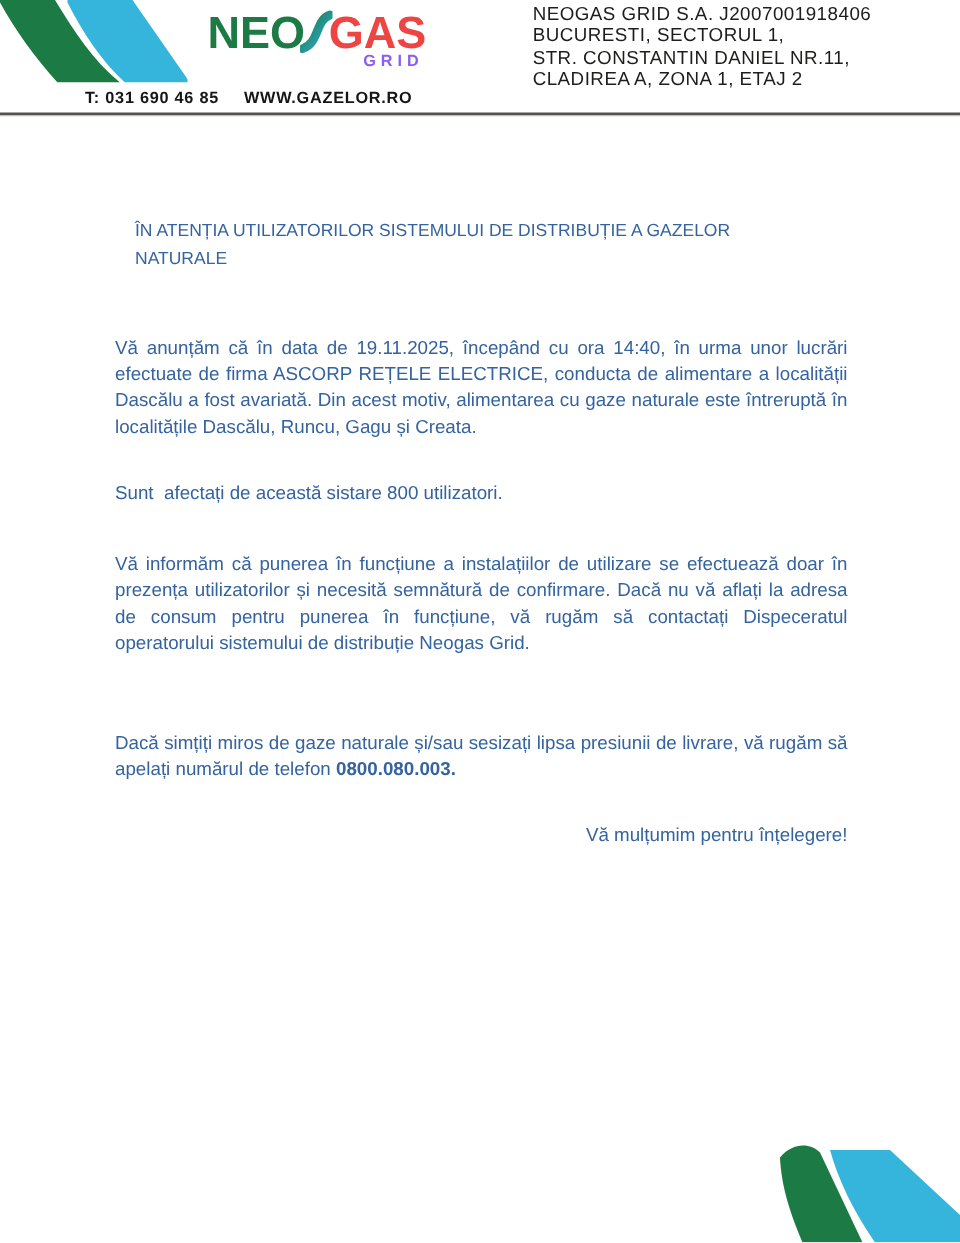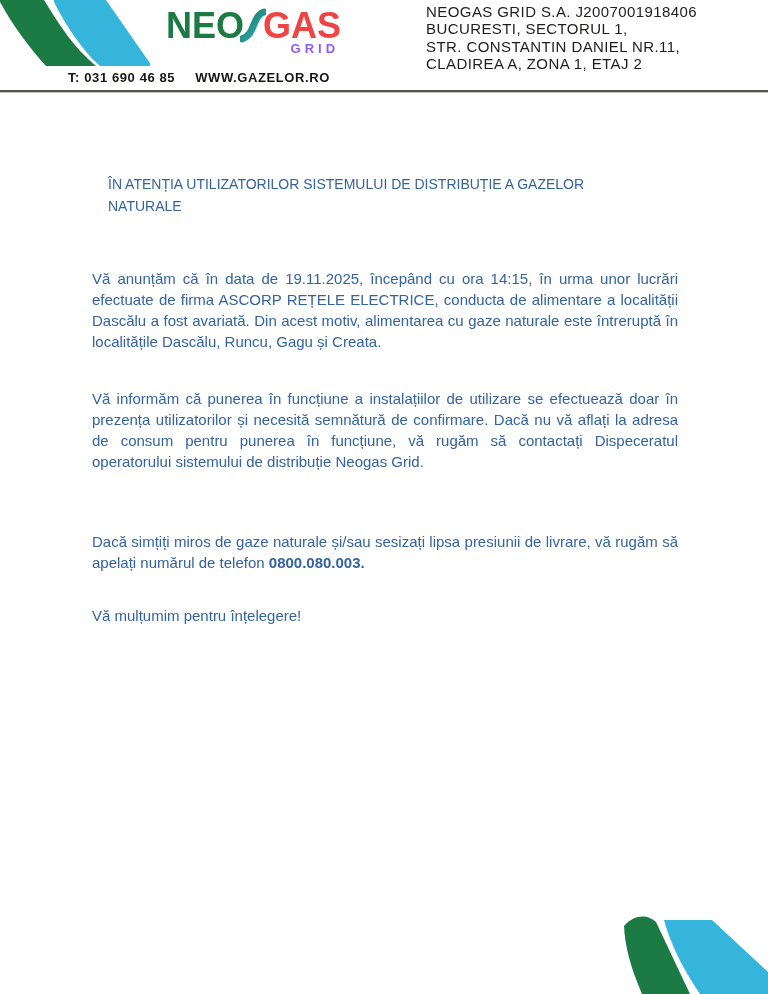--- a/index.html
+++ b/index.html
@@ -69,21 +69,21 @@
   }
   .doc p {
     margin: 0;
     font-size: 15px; line-height: 21px;
   }
   .p-justify { text-align: justify; }
   .p1 { margin-top: 51px !important; }
   .p2 { margin-top: 32px !important; white-space: pre-wrap; }
   .p3 { margin-top: 36px !important; }
   .p4 { margin-top: 59px !important; }
-  .p5 { margin-top: 32px !important; }
+  .p5 { margin-top: 32px !important; text-align: right; }
   .phone-bold { font-weight: bold; }
 
   
   .stripes-bottom { position: absolute; right: 0; bottom: 0; width: 170px; height: 84px; }
 </style>
 </head>
 <body>
 
 <div class="header">
 
@@ -119,22 +119,23 @@
     <span>WWW.GAZELOR.RO</span>
   </div>
 
   <div class="header-rule"></div>
 </div>
 
 <div class="doc">
   <h1 class="doc-title">ÎN ATENȚIA UTILIZATORILOR SISTEMULUI DE DISTRIBUȚIE A GAZELOR
 NATURALE</h1>
 
-  <p class="p1 p-justify">Vă anunțăm că în data de 19.11.2025, începând cu ora 14:15, în urma unor lucrări efectuate de firma ASCORP REȚELE ELECTRICE, conducta de alimentare a localității Dascălu a fost avariată. Din acest motiv, alimentarea cu gaze naturale este întreruptă în localitățile Dascălu, Runcu, Gagu și Creata.</p>
+  <p class="p1 p-justify">Vă anunțăm că în data de 19.11.2025, începând cu ora 14:40, în urma unor lucrări efectuate de firma ASCORP REȚELE ELECTRICE, conducta de alimentare a localității Dascălu a fost avariată. Din acest motiv, alimentarea cu gaze naturale este întreruptă în localitățile Dascălu, Runcu, Gagu și Creata.</p>
 
+  <p class="p2">Sunt  afectați de această sistare 800 utilizatori.</p>
 
   <p class="p3 p-justify">Vă informăm că punerea în funcțiune a instalațiilor de utilizare se efectuează doar în prezența utilizatorilor și necesită semnătură de confirmare. Dacă nu vă aflați la adresa de consum pentru punerea în funcțiune, vă rugăm să contactați Dispeceratul operatorului sistemului de distribuție Neogas Grid.</p>
 
   <p class="p4 p-justify"><span>Dacă simțiți miros de gaze naturale și/sau sesizați lipsa presiunii de livrare, vă rugăm să apelați numărul de telefon </span><span class="phone-bold">0800.080.003.</span></p>
 
   <p class="p5">Vă mulțumim pentru înțelegere!</p>
 </div>
 
 <svg class="stripes-bottom" viewBox="0 0 170 84" preserveAspectRatio="none" aria-hidden="true">
   <path d="M26,16 C36,4 50,4 58,12 L92,84 L44,84 C32,56 27,36 26,16 Z" fill="#1c7a44"></path>

